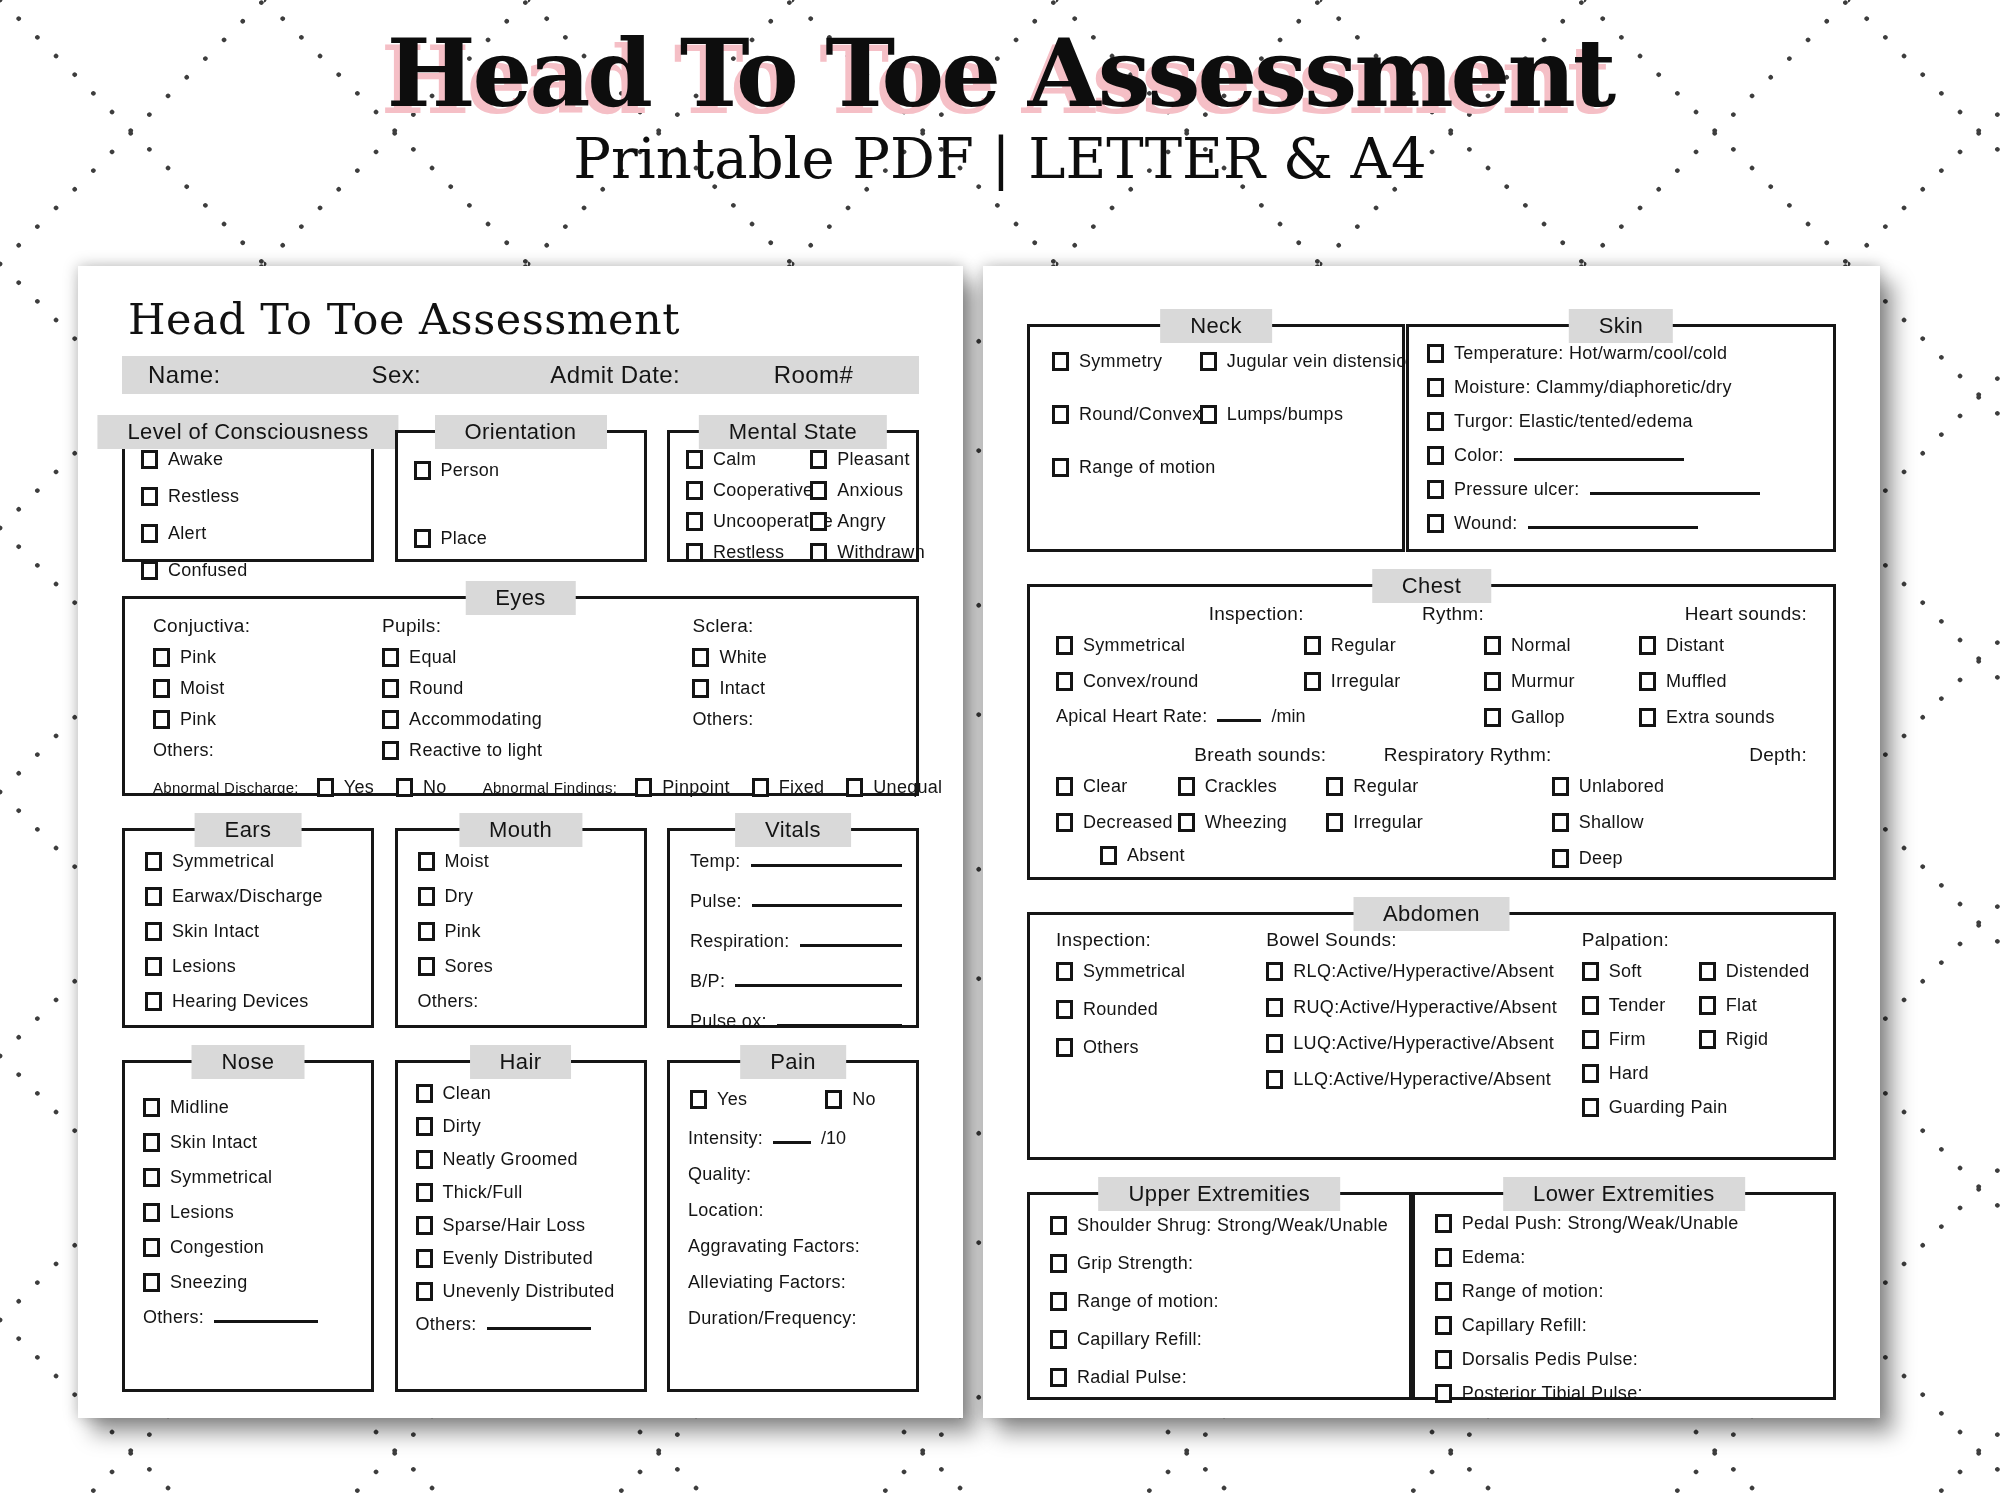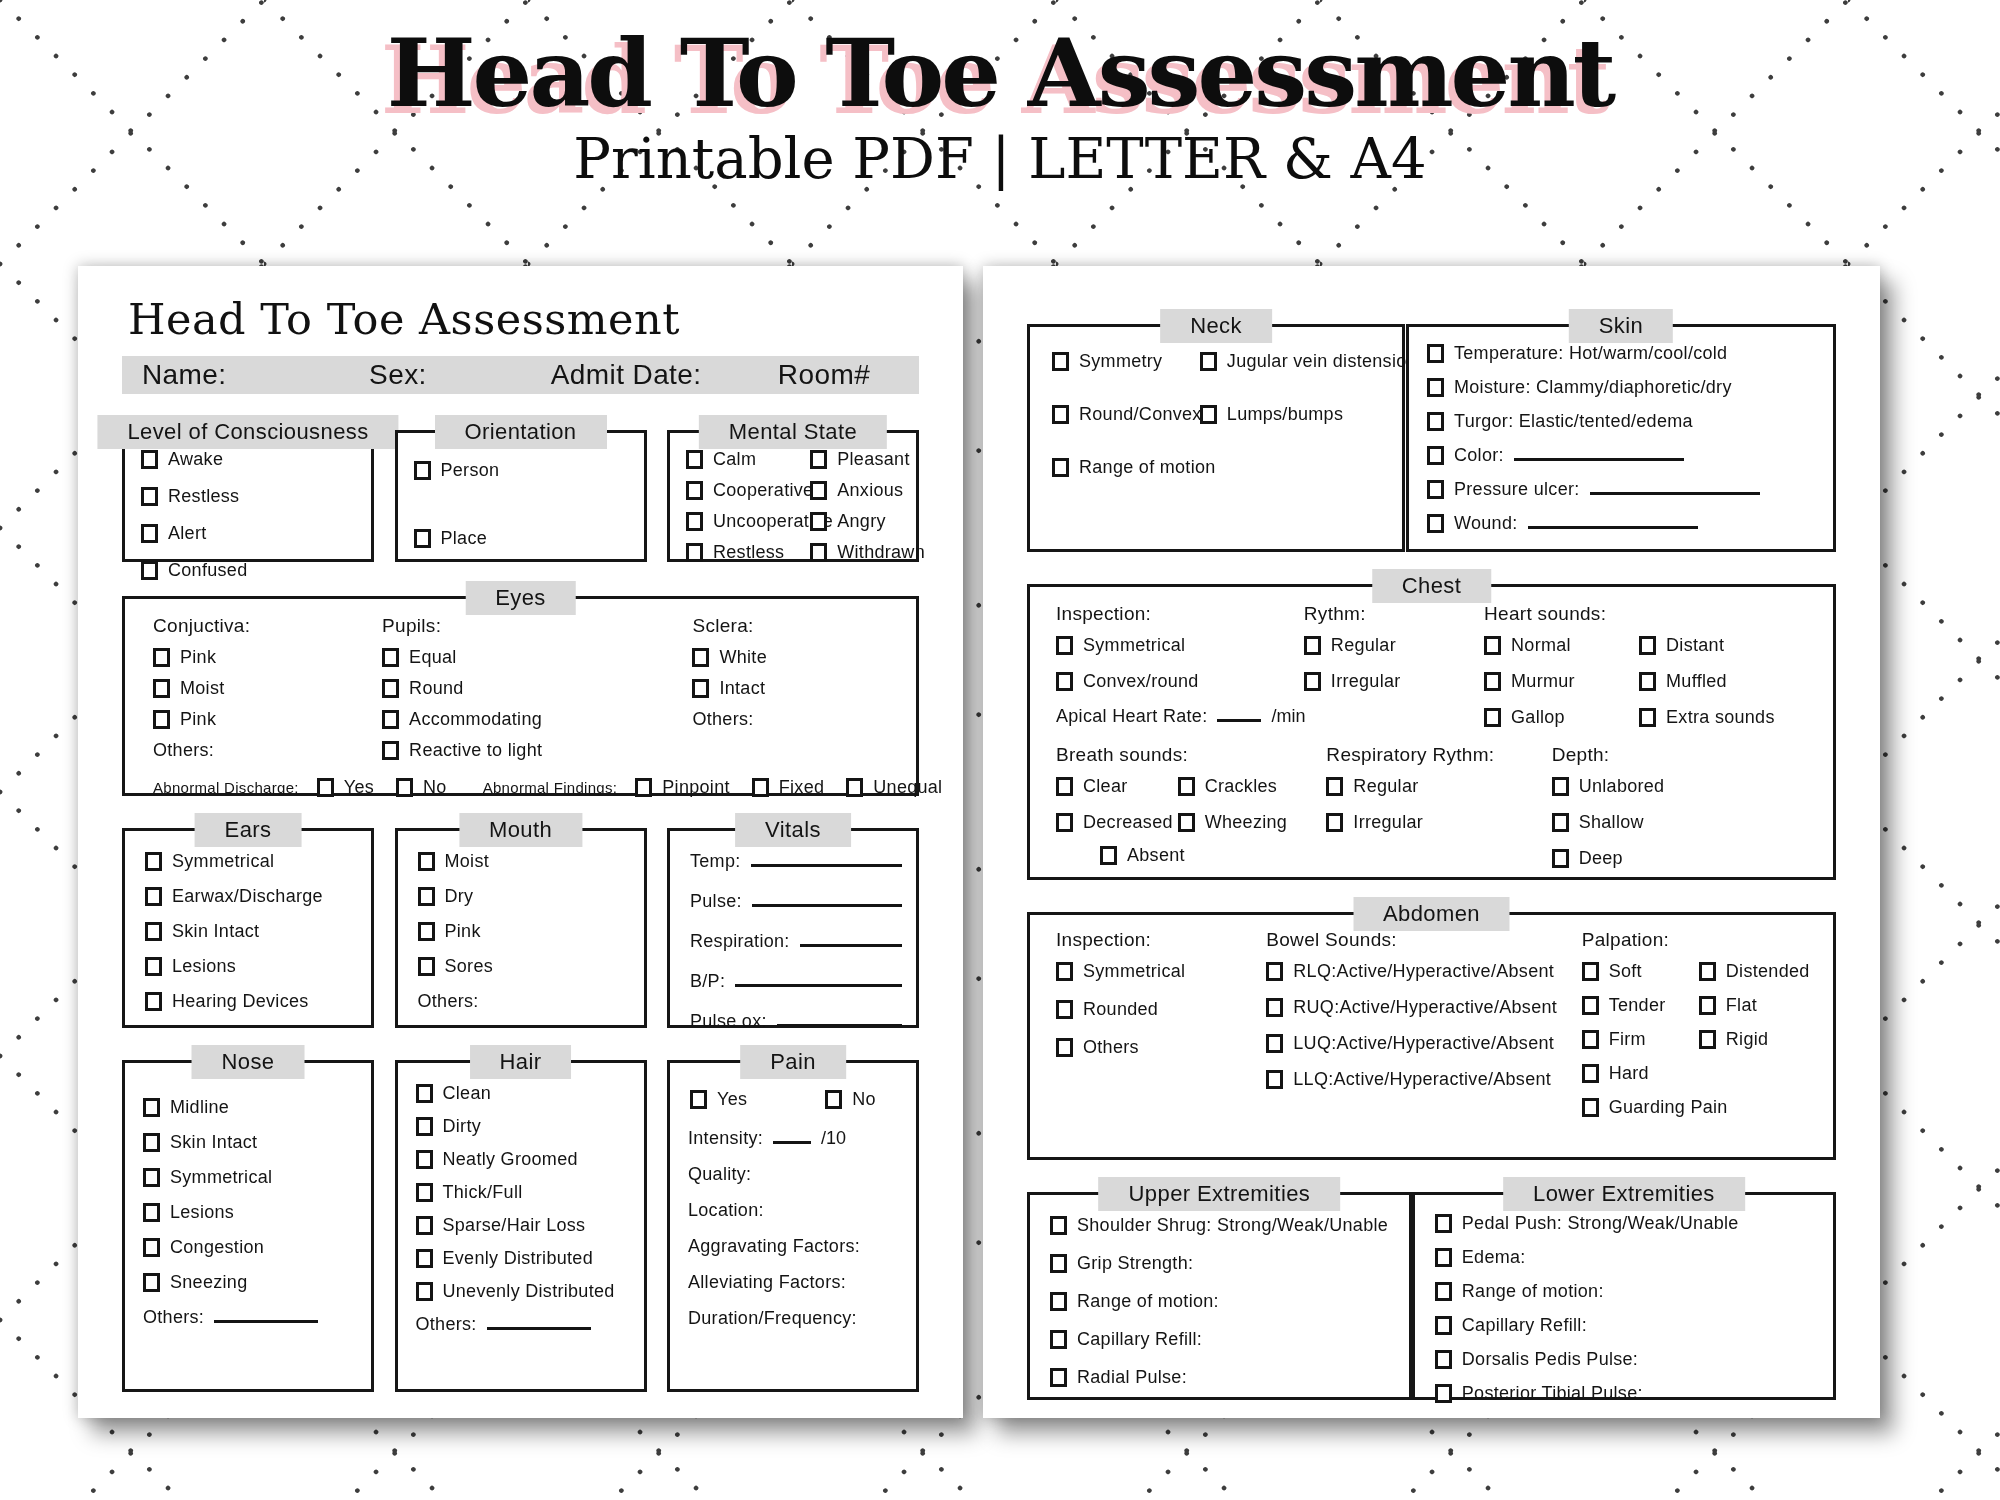--- a/index.html
+++ b/index.html
@@ -26,21 +26,21 @@
     box-shadow:0 0 14px rgba(0,0,0,.28),14px 16px 20px rgba(0,0,0,.38);
   }
   #page-left{left:78px;width:885px;}
   #page-right{left:983px;width:897px;}
   .page-title{
     font-family:"DejaVu Serif",serif;font-weight:400;font-size:43px;letter-spacing:.5px;
     margin:14px 0 12px 6px;color:#111;
   }
   .infobar{
     display:flex;align-items:center;background:#d9d9d9;height:38px;
-    font-size:28px;letter-spacing:.4px;padding:0 20px;
+    font-size:24px;letter-spacing:.4px;padding:0 26px;
   }
   .infobar span{display:block;}
   .if-0{width:30%;} .if-1{width:24%;} .if-2{width:30%;} .if-3{width:16%;}
   
   .box{position:relative;border:3px solid #161616;background:#fff;box-sizing:border-box;}
   .tab{
     position:absolute;top:-18px;left:50%;transform:translateX(-50%);
     background:#d9d9d9;padding:4px 30px;font-size:22px;letter-spacing:.4px;white-space:nowrap;
   }
   .row{display:flex;justify-content:space-between;}
@@ -81,21 +81,21 @@
   #box-pain .vstack{gap:15px;}
   #box-pain .wline{max-width:110px;}
   
   .row-neck{margin-top:44px;}
   #box-neck{width:378px;height:228px;padding:24px 14px 10px 22px;}
   .neck-grid{display:grid;grid-template-columns:44% 56%;}
   .neck-grid .vstack{gap:32px;}
   #box-skin{width:430px;height:228px;padding:16px 18px 10px 18px;}
   #box-skin .vstack{gap:13px;}
   #box-skin .wline{max-width:170px;}
-  #box-chest{margin-top:32px;height:296px;padding:16px 26px 10px 26px;}
+  #box-chest{margin-top:32px;height:296px;padding:16px 26px 10px 26px;text-align:right;}
   .chest-top{display:grid;grid-template-columns:33% 24% 43%;}
   .chest-top .vstack{gap:15px;}
   .heart-grid{display:grid;grid-template-columns:48% 52%;row-gap:15px;}
   .apical{margin-top:14px;}
   .apical .wline{flex:0 0 44px;}
   .chest-bottom{display:grid;grid-template-columns:36% 30% 34%;margin-top:16px;}
   .breath-grid{display:grid;grid-template-columns:45% 55%;row-gap:15px;}
   .absent{margin-top:12px;margin-left:44px;}
   .chest-bottom .vstack{gap:15px;}
   #box-abdomen{margin-top:32px;height:248px;padding:14px 26px 10px 26px;}

